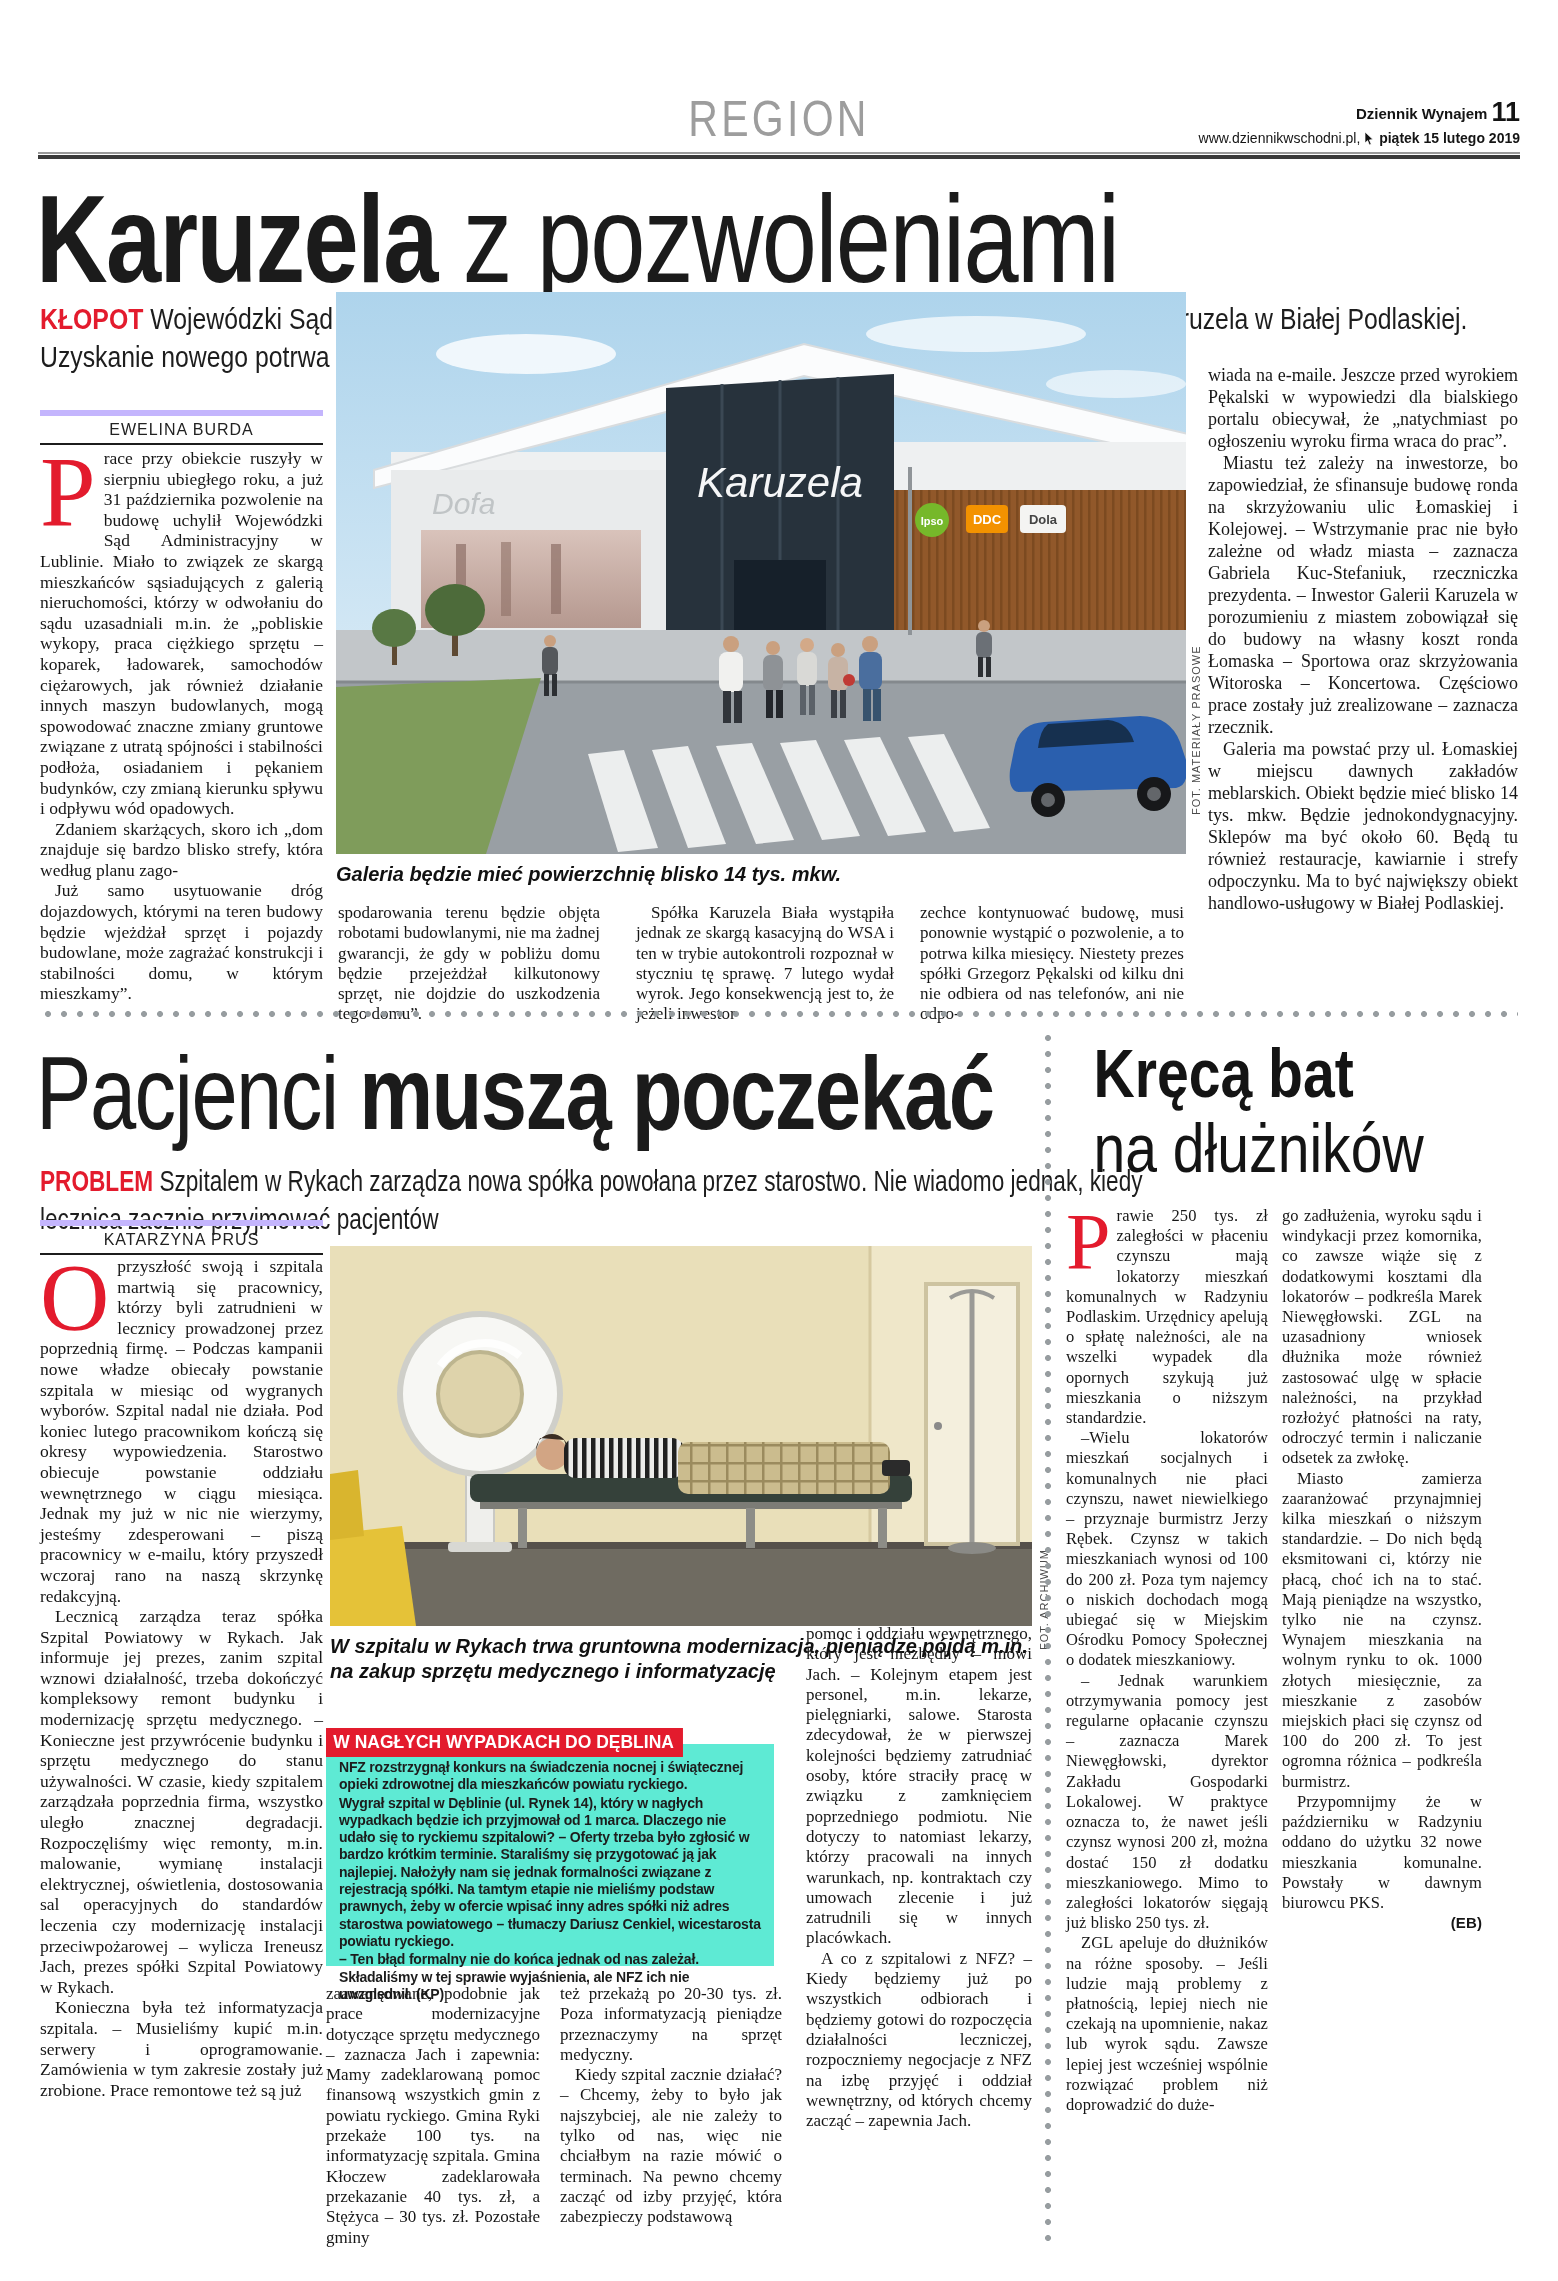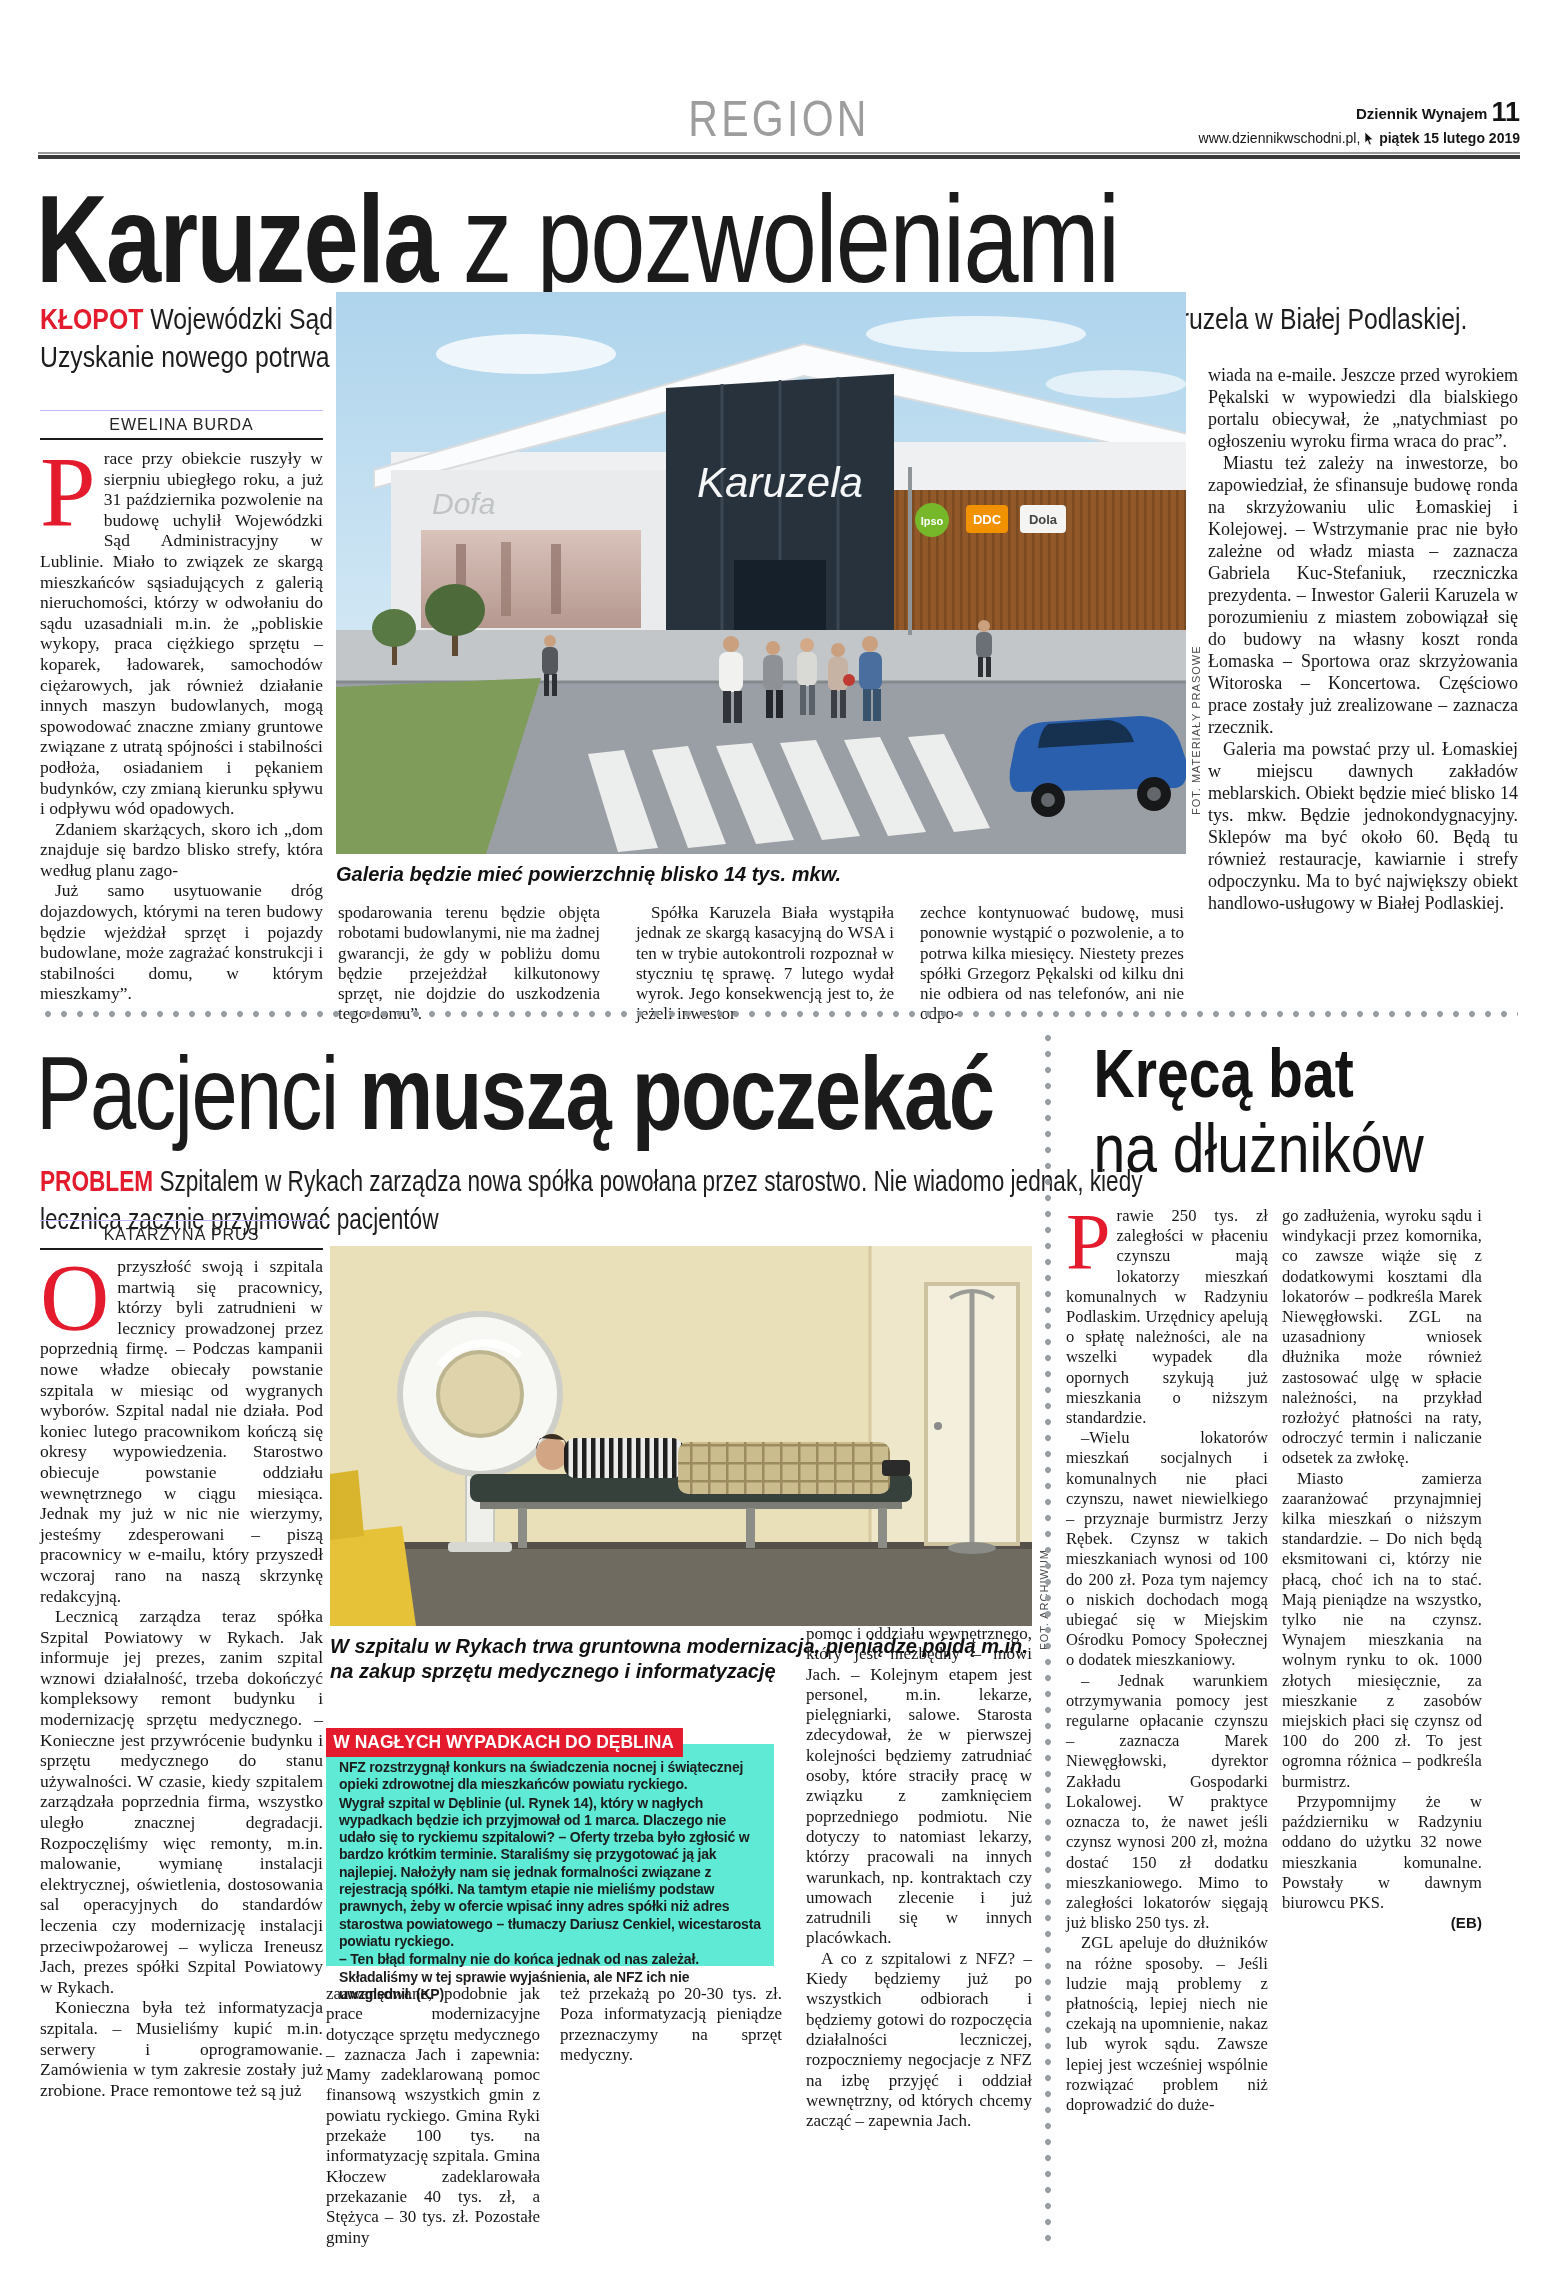--- a/index.html
+++ b/index.html
@@ -25,21 +25,21 @@
   .hl2{left:36px;top:1034px;font-size:104px;transform:scaleX(.80);letter-spacing:-2px;}
   .hl2 .b{font-weight:bold;}
   .hl3{left:1062px;top:1036px;font-size:68px;transform:scaleX(.84);line-height:1.1;white-space:nowrap;}
   .hl3 .b{font-weight:bold;}
 
   .kicker{transform-origin:0 0;font-family:"Liberation Sans",sans-serif;font-weight:400;color:#1d1d1d;line-height:1.32;}
   .kicker .lbl{color:#e31b2d;font-weight:bold;}
   .kick1{left:40px;top:300px;font-size:29px;width:1730px;transform:scaleX(.855);}
   .kick2{left:40px;top:1162px;font-size:29px;width:1430px;transform:scaleX(.78);}
 
-  .byline{border-top:1px solid #c4b5fd;border-bottom:2px solid #1c1c1c;text-align:center;
+  .byline{border-top:6px solid #c4b5fd;border-bottom:2px solid #1c1c1c;text-align:center;
           font-size:16px;letter-spacing:1px;padding:5px 0 4px;color:#222;}
 
   
   .bt{font-family:"Liberation Serif","DejaVu Serif",serif;font-size:17.5px;line-height:20.6px;
       text-align:justify;color:#161616;}
   .bt p{margin:0;}
   .bt p.ind{text-indent:15px;}
   .narrow{font-size:17px;line-height:20.3px;}
   .a3body{font-size:16.5px;line-height:20.2px;letter-spacing:.1px;}
   .colR{font-size:18px;line-height:22px;}
@@ -345,20 +345,21 @@
   <div class="abs bt narrow" style="left:806px;top:1624px;width:226px;height:575px;">
     <p>pomoc i oddziału wewnętrznego, który jest niezbędny – mówi Jach. – Kolejnym etapem jest personel, m.in. lekarze, pielęgniarki, salowe. Starosta zdecydował, że w pierwszej kolejności będziemy zatrudniać osoby, które straciły pracę w związku z zamknięciem poprzedniego podmiotu. Nie dotyczy to natomiast lekarzy, którzy pracowali na innych warunkach, np. kontraktach czy umowach zlecenie i już zatrudnili się w innych placówkach.</p>
     <p class="ind">A co z szpitalowi z NFZ? – Kiedy będziemy już po wszystkich odbiorach i będziemy gotowi do rozpoczęcia działalności leczniczej, rozpoczniemy negocjacje z NFZ na izbę przyjęć i oddział wewnętrzny, od których chcemy zacząć – zapewnia Jach.</p>
   </div>
 
   <div class="abs bt narrow" style="left:326px;top:1984px;width:214px;height:290px;">
     <p>zaawansowane, podobnie jak prace modernizacyjne dotyczące sprzętu medycznego – zaznacza Jach i zapewnia: Mamy zadeklarowaną pomoc finansową wszystkich gmin z powiatu ryckiego. Gmina Ryki przekaże 100 tys. na informatyzację szpitala. Gmina Kłoczew zadeklarowała przekazanie 40 tys. zł, a Stężyca – 30 tys. zł. Pozostałe gminy</p>
   </div>
   <div class="abs bt narrow" style="left:560px;top:1984px;width:222px;height:290px;">
     <p>też przekażą po 20-30 tys. zł. Poza informatyzacją pieniądze przeznaczymy na sprzęt medyczny.</p>
+    <p class="ind">Kiedy szpital zacznie działać? – Chcemy, żeby to było jak najszybciej, ale nie zależy to tylko od nas, więc nie chciałbym na razie mówić o terminach. Na pewno chcemy zacząć od izby przyjęć, która zabezpieczy podstawową</p>
   </div>
 
   <div class="abs vdots"></div>
 
   <div class="abs hl3">
     <div class="b">Kręcą bat</div>
     <div>na dłużników</div>
   </div>
 
   <div class="abs bt a3body" style="left:1066px;top:1206px;width:202px;height:1030px;">

